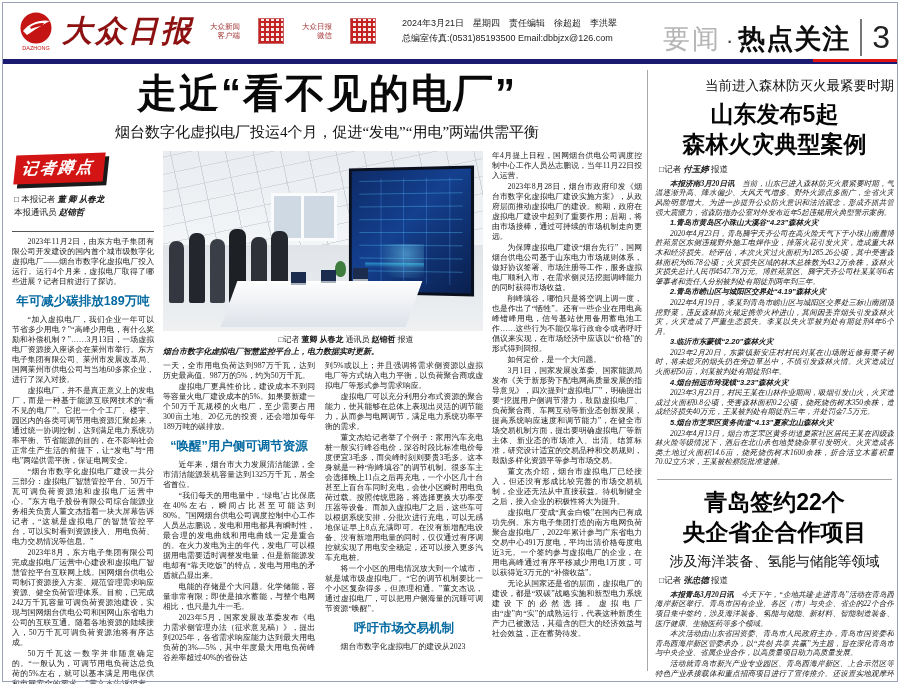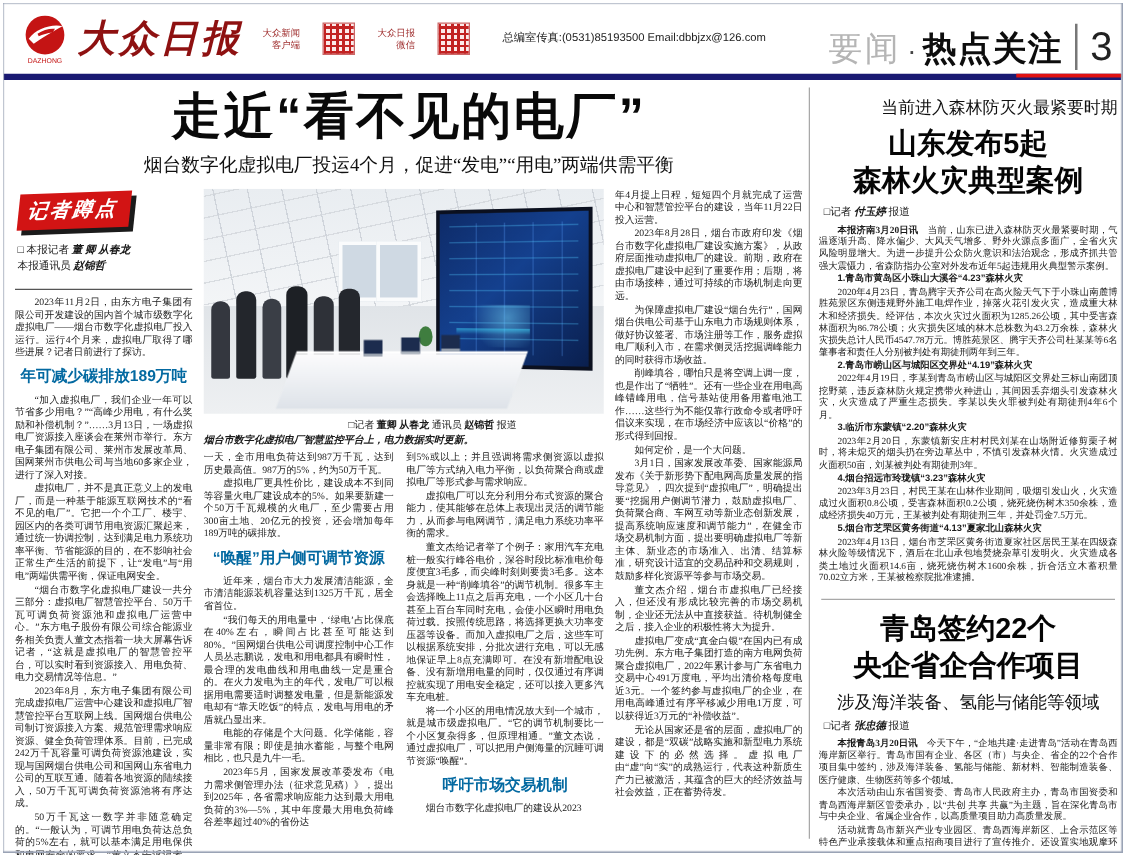--- a/index.html
+++ b/index.html
@@ -85,21 +85,21 @@
   .divider-v{width:1px;background:#a8a8a8;margin:2px 7px 6px 5px;flex:none;}
   .sidebar{flex:1;display:flex;flex-direction:column;overflow:hidden;}
   .sb1{height:406px;overflow:hidden;}
   .sb2{flex:1;overflow:hidden;}
   .eyebrow{font-size:13.5px;text-align:right;margin:9px 0 5px;color:#111;}
   .sb-title{font-family:"Liberation Sans","DejaVu Sans",sans-serif;font-weight:bold;font-size:23px;
             line-height:1.3;text-align:center;margin:1px 0;color:#050505;}
   .sb-sub{font-size:14px;text-align:center;margin:5px 0 3px;color:#111;}
   .sb-byline{font-size:8.5px;margin:4px 0 3px;padding-left:4px;}
   .sb-byline .nm{font-weight:bold;font-style:italic;}
-  .sidebar .para{font-size:7.5px;line-height:9.6px;}
+  .sidebar .para{font-size:7.5px;line-height:9.6px;font-style:italic;}
   .divider-h{height:1px;background:#a8a8a8;margin:5px 2px 7px;}
 </style>
 </head>
 <body>
 
 <div id="page">
   <div class="frame"></div>
 
   <div class="masthead">
     <div class="logo-wrap">
@@ -119,20 +119,21 @@
       </div>
       <div class="qr"></div>
       <div class="qr-label">
         <div>大众日报</div>
         <div>微信</div>
       </div>
       <div class="qr"></div>
     </div>
 
     <div class="head-info">
+      <div>2024年3月21日　星期四　责任编辑　徐超超　李洪翠</div>
       <div>总编室传真:(0531)85193500 Email:dbbjzx@126.com</div>
     </div>
 
     <div class="section-title">
       <span class="sec-light">要闻</span>
       <span class="sec-dot">·</span>
       <span class="sec-bold">热点关注</span>
       <span class="pageno">3</span>
     </div>
   </div>
@@ -209,21 +210,21 @@
                 <p class="para">虚拟电厂可以充分利用分布式资源的聚合能力，使其能够在总体上表现出灵活的调节能力，从而参与电网调节，满足电力系统功率平衡的需求。</p>
                 <p class="para">董文杰给记者举了个例子：家用汽车充电桩一般实行峰谷电价，深谷时段比标准电价每度便宜3毛多，而尖峰时刻则要贵3毛多。这本身就是一种“削峰填谷”的调节机制。很多车主会选择晚上11点之后再充电，一个小区几十台甚至上百台车同时充电，会使小区瞬时用电负荷过载。按照传统思路，将选择更换大功率变压器等设备。而加入虚拟电厂之后，这些车可以根据系统安排，分批次进行充电，可以无感地保证早上8点充满即可。在没有新增配电设备、没有新增用电量的同时，仅仅通过有序调控就实现了用电安全稳定，还可以接入更多汽车充电桩。</p>
                 <p class="para">将一个小区的用电情况放大到一个城市，就是城市级虚拟电厂。“它的调节机制要比一个小区复杂得多，但原理相通。”董文杰说，通过虚拟电厂，可以把用户侧海量的沉睡可调节资源“唤醒”。</p>
                 <h4 class="col-h">呼吁市场交易机制</h4>
                 <p class="para">烟台市数字化虚拟电厂的建设从2023</p>
               </div>
           </div>
         </div>
 
         <div class="c4">
-            <p class="para noind">年4月提上日程，短短四个月就完成了运营中心和智慧管控平台的建设，当年11月22日投入运营。</p>
+            <p class="para noind">年4月提上日程，国网烟台供电公司调度控制中心工作人员丛志鹏说，当年11月22日投入运营。</p>
             <p class="para">2023年8月28日，烟台市政府印发《烟台市数字化虚拟电厂建设实施方案》，从政府层面推动虚拟电厂的建设。前期，政府在虚拟电厂建设中起到了重要作用；后期，将由市场接棒，通过可持续的市场机制走向更远。</p>
             <p class="para">为保障虚拟电厂建设“烟台先行”，国网烟台供电公司基于山东电力市场规则体系，做好协议签署、市场注册等工作，服务虚拟电厂顺利入市，在需求侧灵活挖掘调峰能力的同时获得市场收益。</p>
             <p class="para">削峰填谷，哪怕只是将空调上调一度，也是作出了“牺牲”。还有一些企业在用电高峰错峰用电，信号基站使用备用蓄电池工作……这些行为不能仅靠行政命令或者呼吁倡议来实现，在市场经济中应该以“价格”的形式得到回报。</p>
             <p class="para">如何定价，是一个大问题。</p>
             <p class="para">3月1日，国家发展改革委、国家能源局发布《关于新形势下配电网高质量发展的指导意见》，四次提到“虚拟电厂”，明确提出要“挖掘用户侧调节潜力，鼓励虚拟电厂、负荷聚合商、车网互动等新业态创新发展，提高系统响应速度和调节能力”，在健全市场交易机制方面，提出要明确虚拟电厂等新主体、新业态的市场准入、出清、结算标准，研究设计适宜的交易品种和交易规则，鼓励多样化资源平等参与市场交易。</p>
             <p class="para">董文杰介绍，烟台市虚拟电厂已经接入，但还没有形成比较完善的市场交易机制，企业还无法从中直接获益。待机制健全之后，接入企业的积极性将大为提升。</p>
             <p class="para">虚拟电厂变成“真金白银”在国内已有成功先例。东方电子集团打造的南方电网负荷聚合虚拟电厂，2022年累计参与广东省电力交易中心491万度电，平均出清价格每度电近3元。一个签约参与虚拟电厂的企业，在用电高峰通过有序平移减少用电1万度，可以获得近3万元的“补偿收益”。</p>
             <p class="para">无论从国家还是省的层面，虚拟电厂的建设，都是“双碳”战略实施和新型电力系统建设下的必然选择。虚拟电厂由“虚”向“实”的成熟运行，代表这种新质生产力已被激活，其蕴含的巨大的经济效益与社会效益，正在蓄势待发。</p>
           </div>
       </div>

